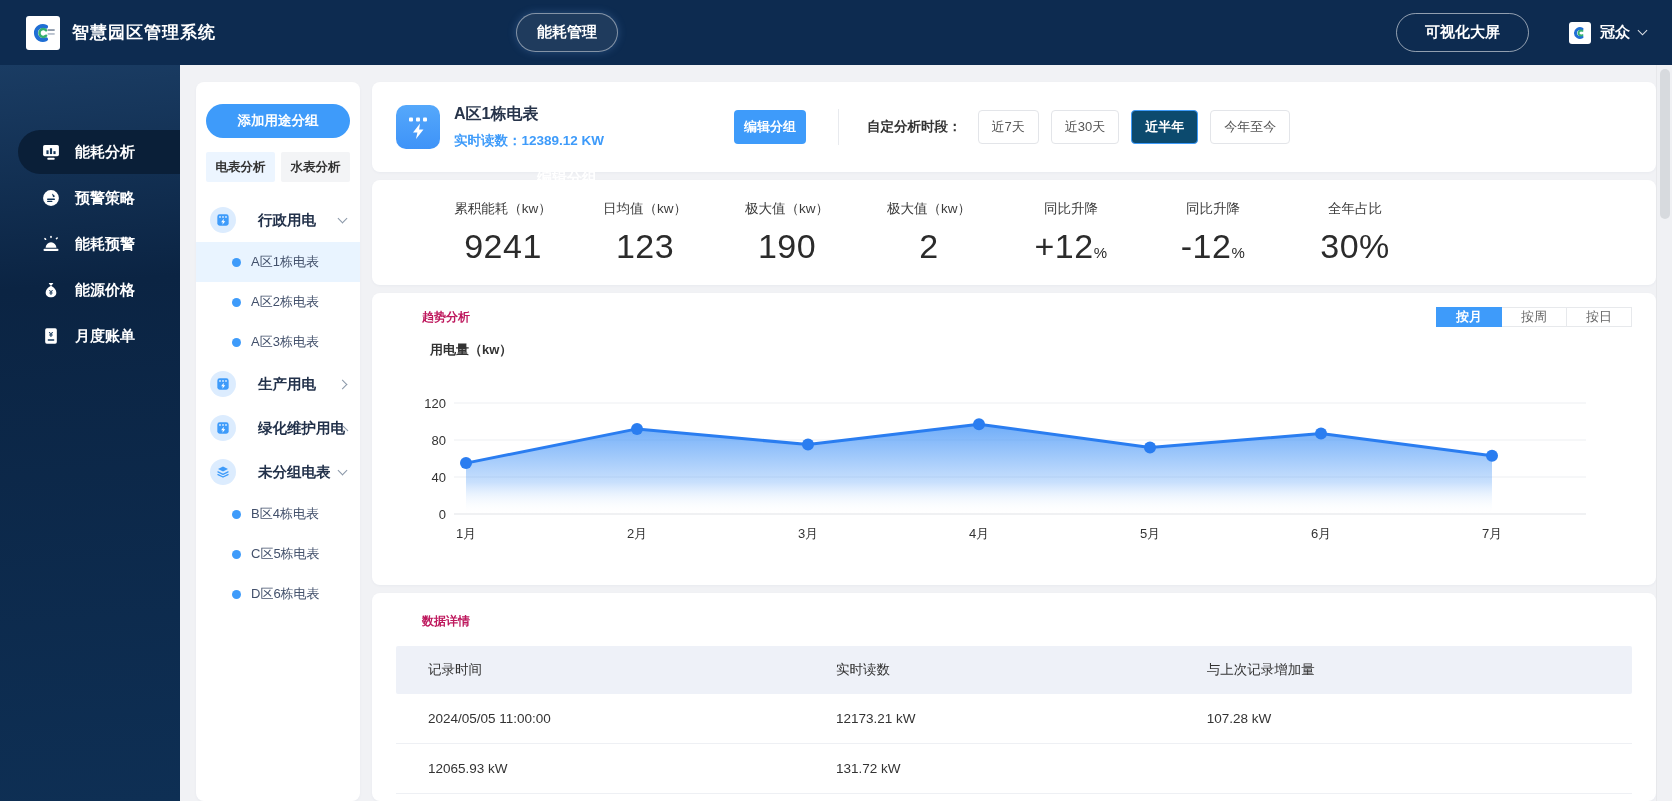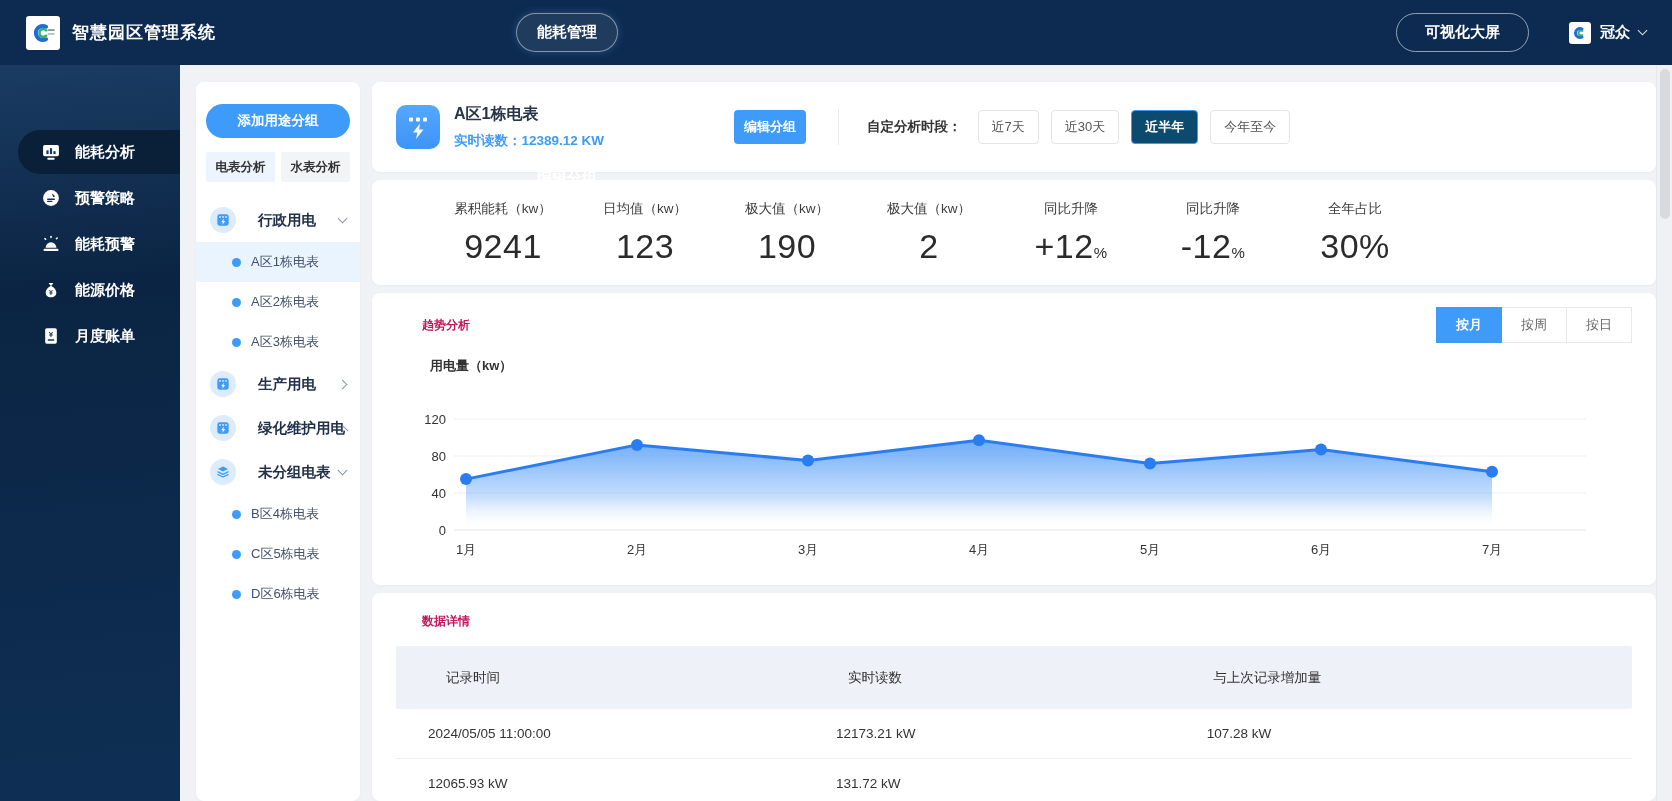--- a/index.html
+++ b/index.html
@@ -78,30 +78,30 @@
   .stat { flex:1; text-align:center; }
   .stat .s-label { font-size:13.5px; color:#3c3c3c; }
   .stat .s-value { margin-top:9px; font-size:34px; color:#2b2b2b; font-weight:500; letter-spacing:.5px; }
   .stat .s-pct { font-size:15px; font-weight:400; }
 
   
   .trend-card { height:292px; flex:none; padding:14px 24px 0; }
   .trend-head { display:flex; align-items:center; justify-content:space-between; }
   .trend-title,.table-title { font-size:12px; font-weight:bold; color:#be185d;margin-left:26px; }
   .toggle-group { display:flex; }
-  .toggle { width:66px; height:36px; display:flex; align-items:center; justify-content:center; font-size:13px; color:#666; background:#fff; border:1px solid #e7e9ec; margin-left:-1px; cursor:pointer; }
+  .toggle { width:66px; height:20px; display:flex; align-items:center; justify-content:center; font-size:13px; color:#666; background:#fff; border:1px solid #e7e9ec; margin-left:-1px; cursor:pointer; }
   .toggle.active { background:#3e9bfa; border-color:#3e9bfa; color:#fff; font-weight:bold; position:relative; }
   .unit-label { margin:14px 0 0 34px; font-size:13px; font-weight:bold; color:#333; }
   .trend-svg { display:block; width:1236px; height:185px; margin-top:2px; }
 
   
   .table-card { flex:1; padding:20px 24px 0; overflow:hidden; }
   .tbl { margin-top:16px; }
   .tbl-row { display:grid; grid-template-columns:33% 30% 37%; align-items:center; }
-  .tbl-head { height:63px; background:#eef1f8; border-radius:2px;padding-left:18px; }
+  .tbl-head { height:48px; background:#eef1f8; border-radius:2px; }
   .tbl-head .cell { font-size:13.5px; color:#333; font-weight:500; }
   .cell { padding-left:32px; font-size:13.5px; color:#333; }
   .tbl-body .tbl-row { height:50px; border-bottom:1px solid #eef0f4; }
 
   
   .scrollbar { position:absolute; right:0; top:65px; bottom:0; width:16px; background:#f0f1f4; border-left:1px solid #e7e8eb; }
   .scroll-thumb { position:absolute; top:4px; left:3px; width:10px; height:150px; background:#d7dade; border-radius:5px; }
 </style>
 </head>
 <body>

